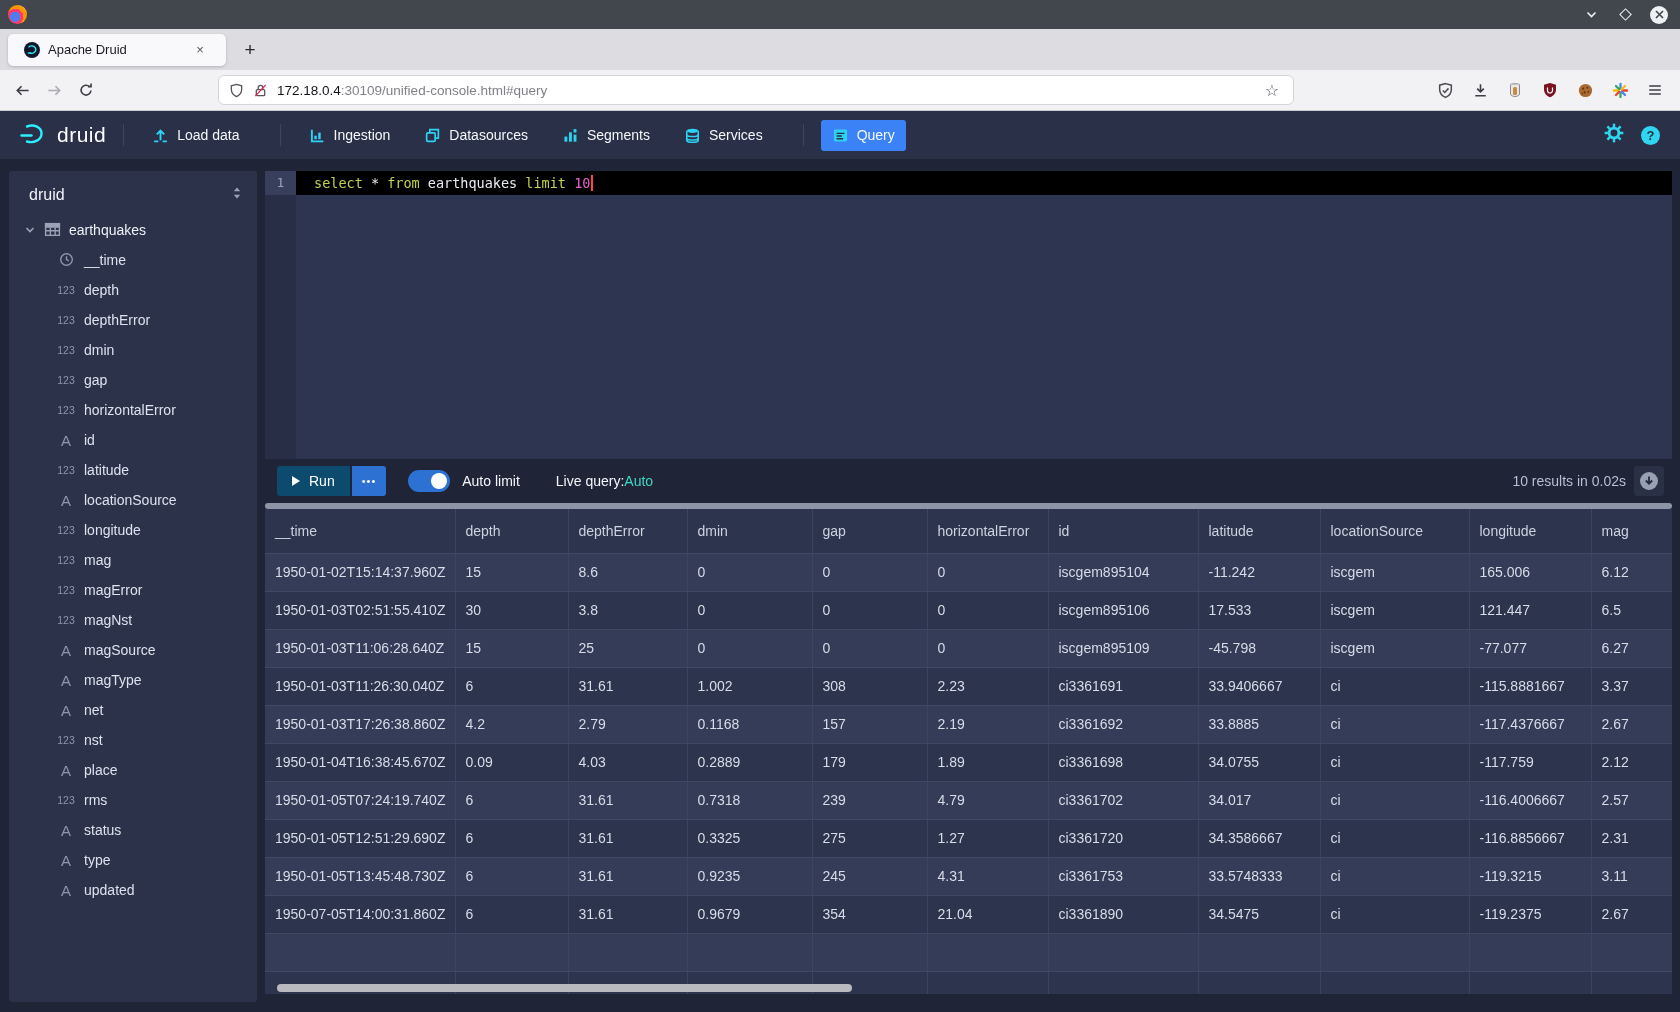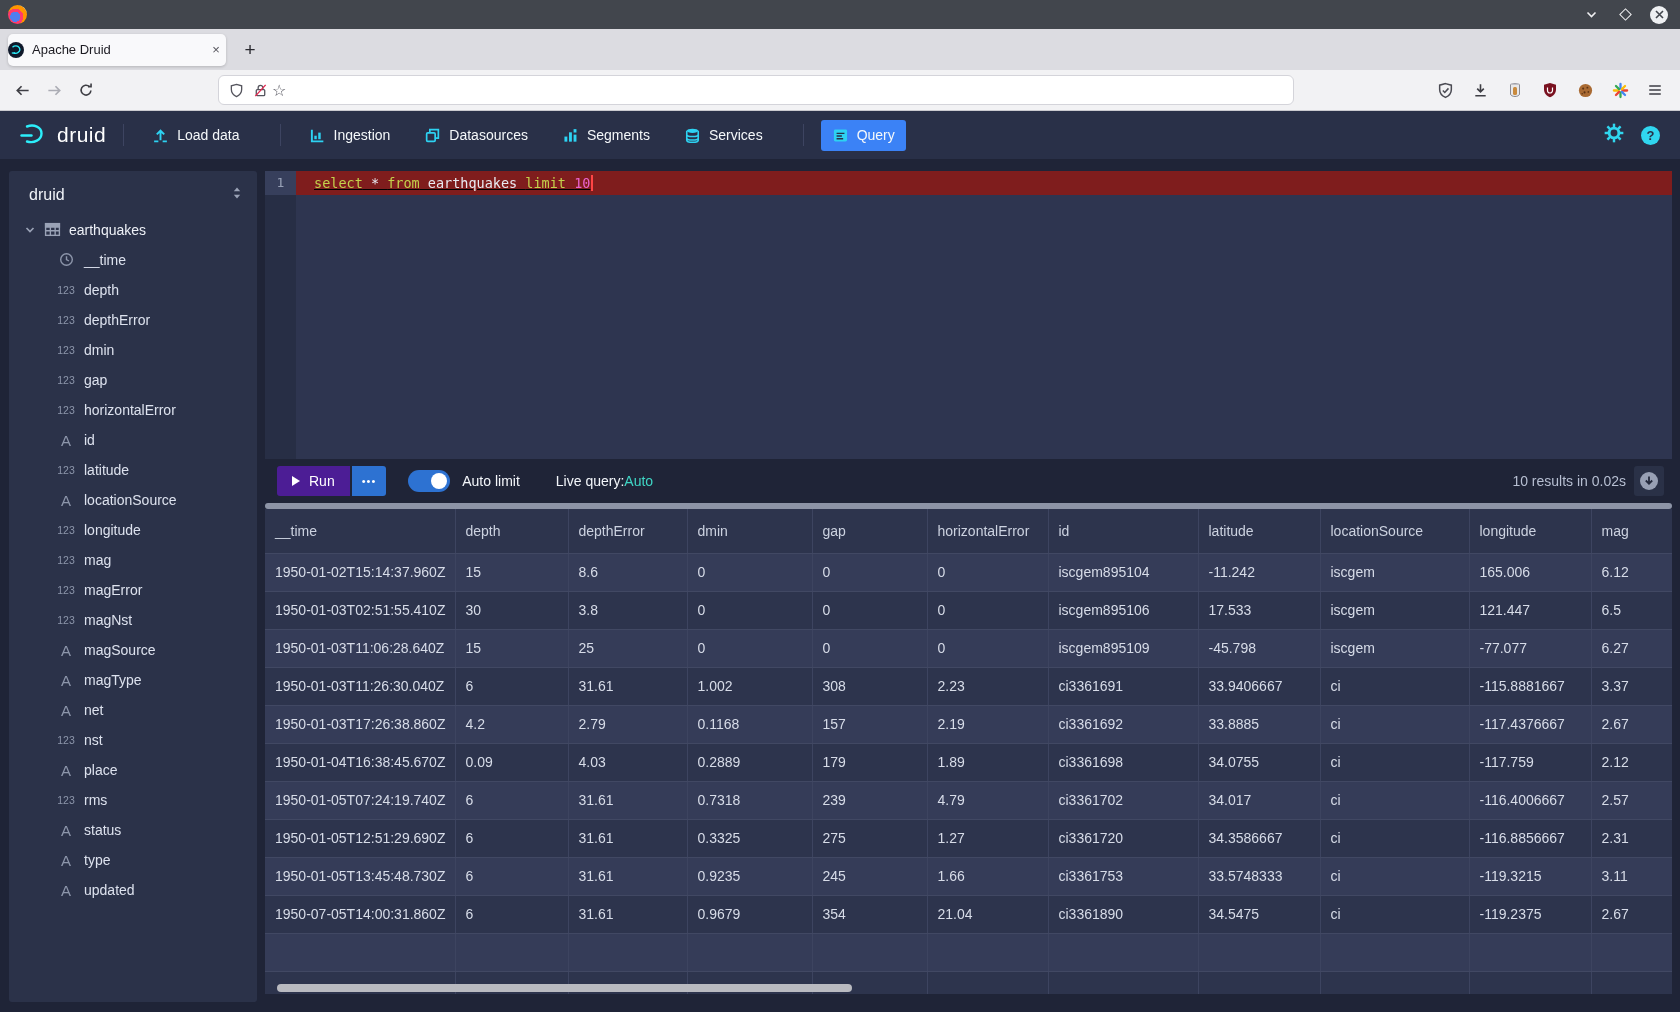--- a/index.html
+++ b/index.html
@@ -12,21 +12,21 @@
              background:radial-gradient(circle at 38% 62%, #4f7df0 0 30%, #ff3b6b 31% 48%, #ff9500 49% 72%, #ffd567 73% 100%); }
   .win-title { position:absolute; left:0; right:0; text-align:center; color:#f2f2f4; font-size:13px; }
   .win-controls { margin-left:auto; display:flex; align-items:center; gap:16px; padding-right:12px; z-index:2; }
   .wc { width:18px; height:18px; display:grid; place-items:center; cursor:default; }
   .wc-diamond { width:9px; height:9px; border:1.6px solid #f0f0f2; transform:rotate(45deg); }
   .wc-close { width:18px; height:18px; border-radius:50%; background:#eef0f2; display:grid; place-items:center; }
 
   
   .tabbar { height:41px; background:#dcdce1; display:flex; align-items:center; }
   .tab { margin-left:8px; height:32px; width:218px; background:#f9f9fb; border-radius:5px;
-         box-shadow:0 1px 3px rgba(0,0,0,.18); display:flex; align-items:center; padding:0 0; }
+         box-shadow:0 1px 3px rgba(0,0,0,.18); display:flex; align-items:center; padding:0 16px; }
   .tab-title { font-size:13px; color:#1c1b22; margin-left:8px; flex:1; }
   .tab-close { color:#55545c; font-size:13px; width:20px; height:20px; display:grid; place-items:center; border-radius:3px; }
   .newtab { width:28px; height:28px; margin-left:10px; display:grid; place-items:center;
             font-size:19px; color:#2a2a30; border-radius:4px; }
 
   
   .urlbar { height:41px; background:#f2f2f4; border-bottom:1px solid #c9c9cf; display:flex; align-items:center; }
   .nav-btn { width:32px; height:30px; display:grid; place-items:center; border-radius:4px; }
   .urlbar .nav-btn:first-child { margin-left:6px; }
   .url-field { width:1076px; height:30px; margin-left:116px; background:#fff; border:1px solid #d4d4da;
@@ -69,31 +69,31 @@
   .f-ic.ti-str { font-size:15px; }
   .f-ic svg { width:15px; height:15px; vertical-align:-2px; }
   .f-label { color:#dde2ee; font-size:14px; margin-left:5px; }
 
   
   .editor { position:absolute; left:265px; top:12px; width:1407px; height:288px; background:#2e3550;
             display:flex; font-family:"DejaVu Sans Mono", monospace; }
   .gutter { width:31px; background:#272e45; flex:none; }
   .gutter-num { height:24px; background:#373f5c; color:#97a0b6; font-size:13px; text-align:center; line-height:24px; }
   .code-area { flex:1; }
-  .code-line { height:24px; background:#7f1d1d; display:flex; align-items:center; padding-left:18px;
-               font-size:13.5px; white-space:pre;text-decoration:underline; }
+  .code-line { height:24px; background:#000000; display:flex; align-items:center; padding-left:18px;
+               font-size:13.5px; white-space:pre; }
   .tok-kw { color:#c3d14c; }
   .tok-num { color:#e964cf; }
   .tok-plain { color:#e8ebf2; }
   .cursor { display:inline-block; width:2px; height:16px; background:#ff4545; margin-left:1px; }
 
   
   .runbar { position:absolute; left:265px; top:300px; width:1407px; height:44px;
             display:flex; align-items:center; padding:0 8px 0 12px; }
-  .btn-run { height:30px; background:#4c1d95; border-radius:3px 0 0 3px; color:#fff; display:flex;
+  .btn-run { height:30px; background:#0c4a6e; border-radius:3px 0 0 3px; color:#fff; display:flex;
              align-items:center; gap:9px; padding:0 15px; font-size:14px; cursor:pointer; }
   .play-tri { width:0; height:0; border-left:8px solid #fff; border-top:5px solid transparent;
               border-bottom:5px solid transparent; }
   .btn-more { height:30px; background:#2d72d2; border-radius:0 3px 3px 0; margin-left:2px; color:#fff;
               display:flex; align-items:center; padding:0 10px; font-size:11px; letter-spacing:1px; cursor:pointer; }
   .switch { width:42px; height:22px; border-radius:11px; background:#2d72d2; position:relative;
             margin-left:22px; cursor:pointer; flex:none; }
   .switch-knob { position:absolute; right:3px; top:3px; width:16px; height:16px; border-radius:50%; background:#fff; }
   .lbl { color:#f3f6fa; font-size:14px; }
   .auto-limit { margin-left:12px; cursor:pointer; }
@@ -173,20 +173,21 @@
   </span>
   <div class="url-field">
     <svg width="15" height="15" viewBox="0 0 16 16" fill="none" stroke="#55555e" stroke-width="1.4">
       <path d="M8 1.5 13.5 3v4c0 3.5-2.3 6-5.5 7.5C4.8 13 2.5 10.5 2.5 7V3z"></path>
     </svg>
     <svg width="15" height="15" viewBox="0 0 16 16" style="margin-left:9px">
       <rect x="3.5" y="7" width="9" height="6.5" rx="1" fill="none" stroke="#55555e" stroke-width="1.4"></rect>
       <path d="M5.5 7V5a2.5 2.5 0 0 1 5 0v2" fill="none" stroke="#55555e" stroke-width="1.4"></path>
       <path d="M2.5 14 13.5 2" stroke="#e22850" stroke-width="1.5"></path>
     </svg>
+    <span class="url-text"><span class="url-host">172.18.0.4</span><span class="url-rest">:30109/unified-console.html#query</span></span>
     <span class="star">☆</span>
   </div>
   <div class="addon-row">
     <span class="addon">
       <svg width="17" height="17" viewBox="0 0 16 16" fill="none" stroke="#4a4a52" stroke-width="1.4">
           <path d="M8 1.5 13.5 3v4c0 3.5-2.3 6-5.5 7.5C4.8 13 2.5 10.5 2.5 7V3z"></path>
           <path d="M5.5 8l1.8 1.8L10.8 6"></path>
         </svg>
     </span>
     <span class="addon">
@@ -609,21 +610,21 @@
             <td>ci</td>
             <td>-116.8856667</td>
             <td>2.31</td>
           </tr>
           <tr class="odd">
             <td>1950-01-05T13:45:48.730Z</td>
             <td>6</td>
             <td>31.61</td>
             <td>0.9235</td>
             <td>245</td>
-            <td>1.66</td>
+            <td>4.31</td>
             <td>ci3361753</td>
             <td>33.5748333</td>
             <td>ci</td>
             <td>-119.3215</td>
             <td>3.11</td>
           </tr>
           <tr class="even">
             <td>1950-07-05T14:00:31.860Z</td>
             <td>6</td>
             <td>31.61</td>

